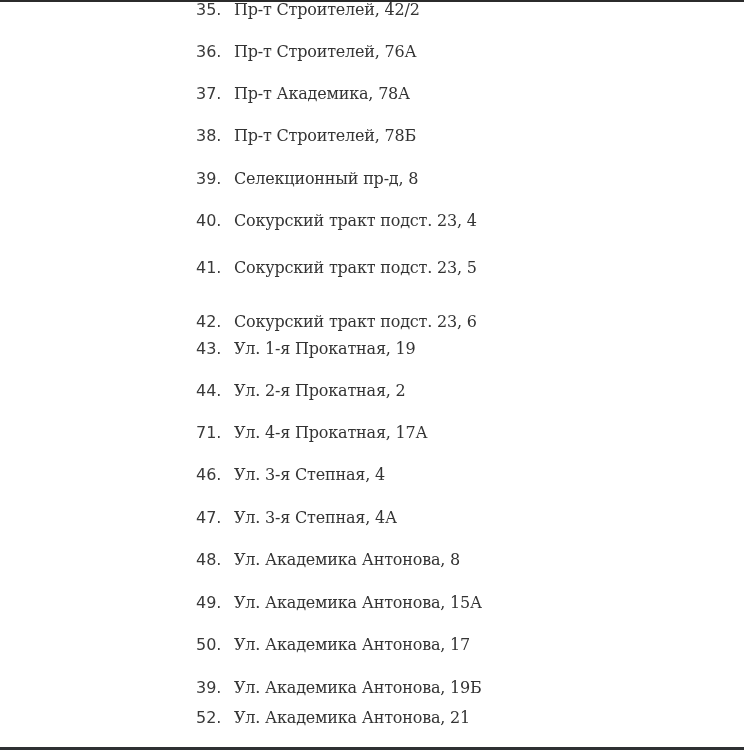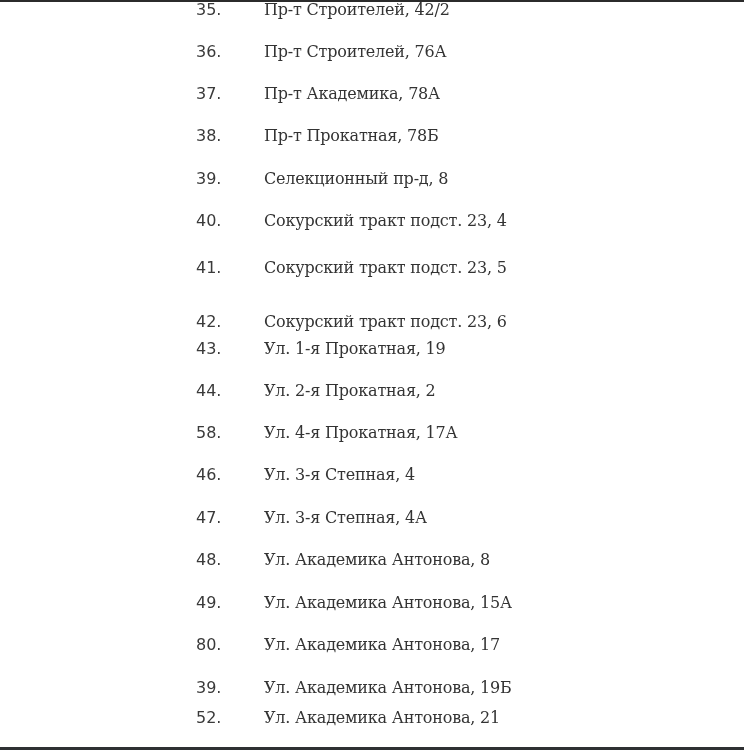--- a/index.html
+++ b/index.html
@@ -50,44 +50,43 @@
       width: 38px;
       font-family: "DejaVu Sans", sans-serif;
       font-size: 16px;
       color: #3a3a3a;
     }
     .addr {
       font-family: "DejaVu Serif", serif;
       font-size: 16px;
       color: #333333;
       letter-spacing: -0.2px;
-      margin-left: 30px;
     }
   </style>
 </head>
 <body>
 
 <div class="page">
   <div class="top-border"></div>
 
   <ol class="list">
     <li class="row" style="top:-2px"><span class="num">35.</span><span class="addr">Пр-т Строителей, 42/2</span></li>
     <li class="row" style="top:40px"><span class="num">36.</span><span class="addr">Пр-т Строителей, 76А</span></li>
     <li class="row" style="top:82px"><span class="num">37.</span><span class="addr">Пр-т Академика, 78А</span></li>
-    <li class="row" style="top:124px"><span class="num">38.</span><span class="addr">Пр-т Прокатная, 78Б</span></li>
+    <li class="row" style="top:124px"><span class="num">38.</span><span class="addr">Пр-т Строителей, 78Б</span></li>
     <li class="row" style="top:167px"><span class="num">39.</span><span class="addr">Селекционный пр-д, 8</span></li>
     <li class="row" style="top:209px"><span class="num">40.</span><span class="addr">Сокурский тракт подст. 23, 4</span></li>
     <li class="row" style="top:256px"><span class="num">41.</span><span class="addr">Сокурский тракт подст. 23, 5</span></li>
     <li class="row" style="top:310px"><span class="num">42.</span><span class="addr">Сокурский тракт подст. 23, 6</span></li>
     <li class="row" style="top:337px"><span class="num">43.</span><span class="addr">Ул. 1-я Прокатная, 19</span></li>
     <li class="row" style="top:379px"><span class="num">44.</span><span class="addr">Ул. 2-я Прокатная, 2</span></li>
-    <li class="row" style="top:421px"><span class="num">58.</span><span class="addr">Ул. 4-я Прокатная, 17А</span></li>
+    <li class="row" style="top:421px"><span class="num">71.</span><span class="addr">Ул. 4-я Прокатная, 17А</span></li>
     <li class="row" style="top:463px"><span class="num">46.</span><span class="addr">Ул. 3-я Степная, 4</span></li>
     <li class="row" style="top:506px"><span class="num">47.</span><span class="addr">Ул. 3-я Степная, 4А</span></li>
     <li class="row" style="top:548px"><span class="num">48.</span><span class="addr">Ул. Академика Антонова, 8</span></li>
     <li class="row" style="top:591px"><span class="num">49.</span><span class="addr">Ул. Академика Антонова, 15А</span></li>
-    <li class="row" style="top:633px"><span class="num">80.</span><span class="addr">Ул. Академика Антонова, 17</span></li>
+    <li class="row" style="top:633px"><span class="num">50.</span><span class="addr">Ул. Академика Антонова, 17</span></li>
     <li class="row" style="top:676px"><span class="num">39.</span><span class="addr">Ул. Академика Антонова, 19Б</span></li>
     <li class="row" style="top:706px"><span class="num">52.</span><span class="addr">Ул. Академика Антонова, 21</span></li>
   </ol>
 
   <div class="bottom-border"></div>
 </div>
 
 </body></html>

